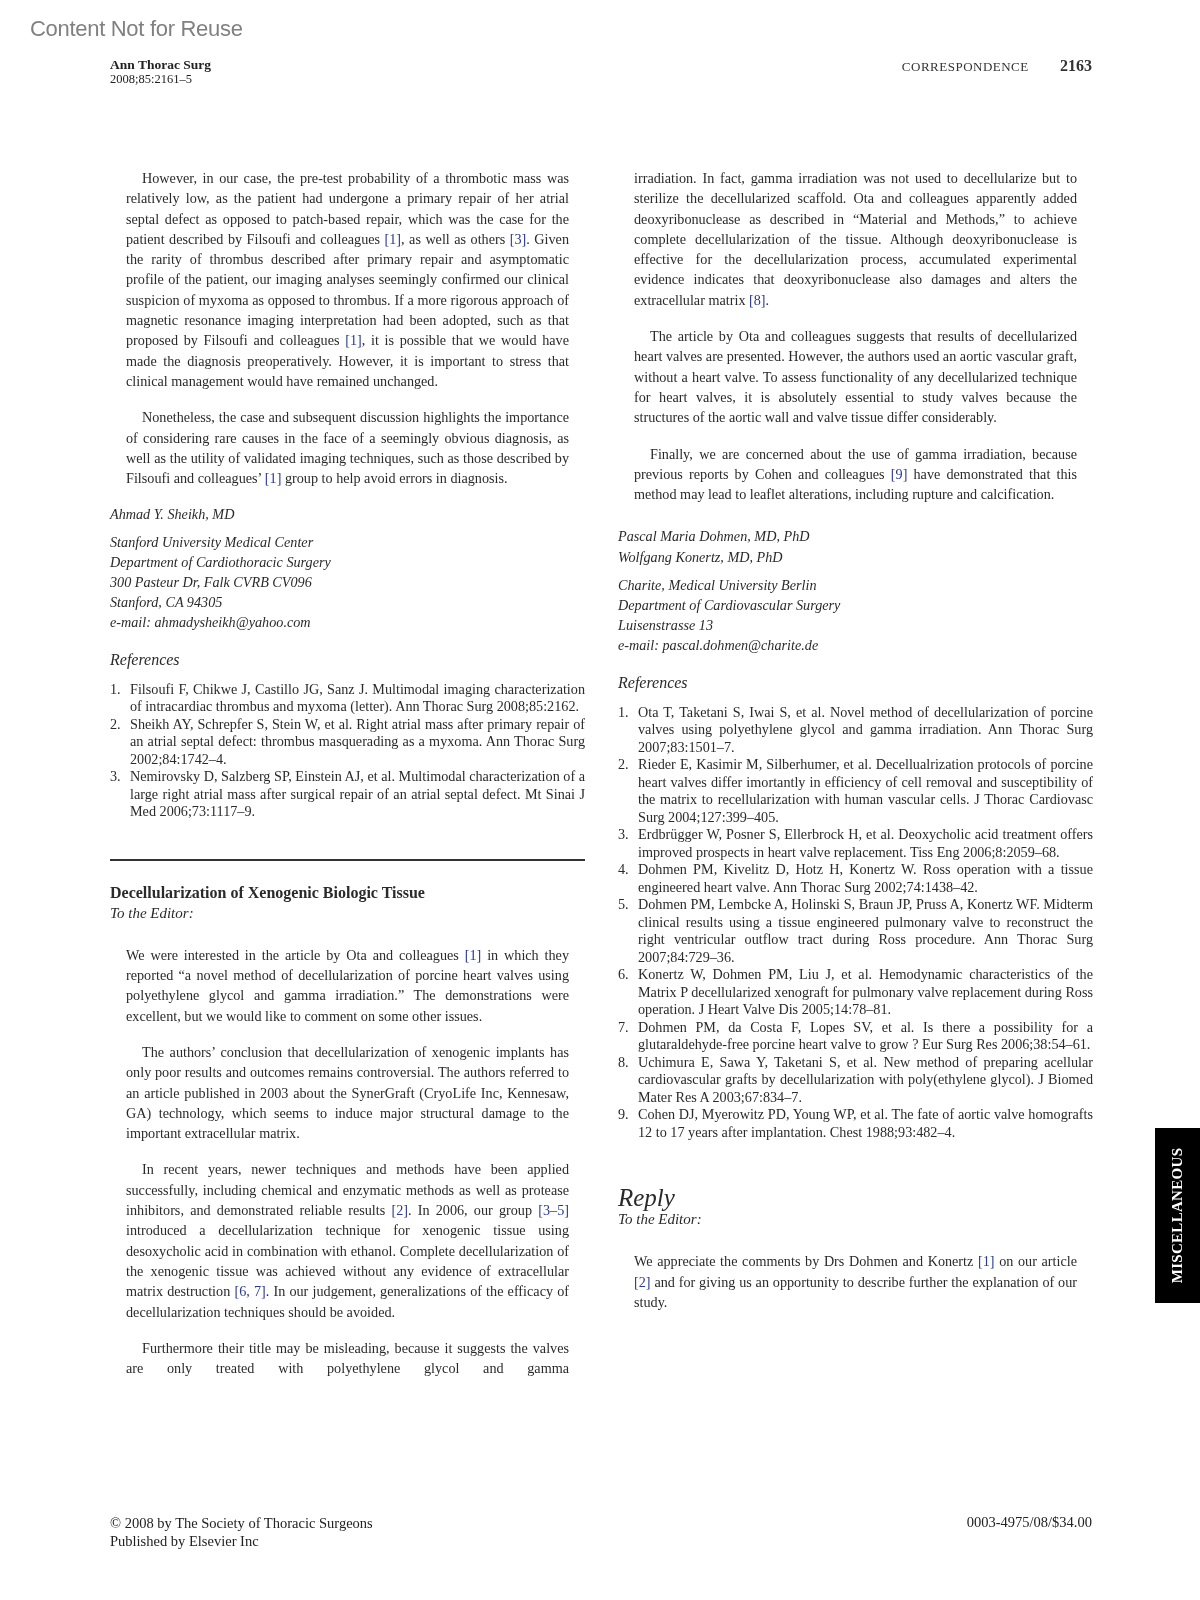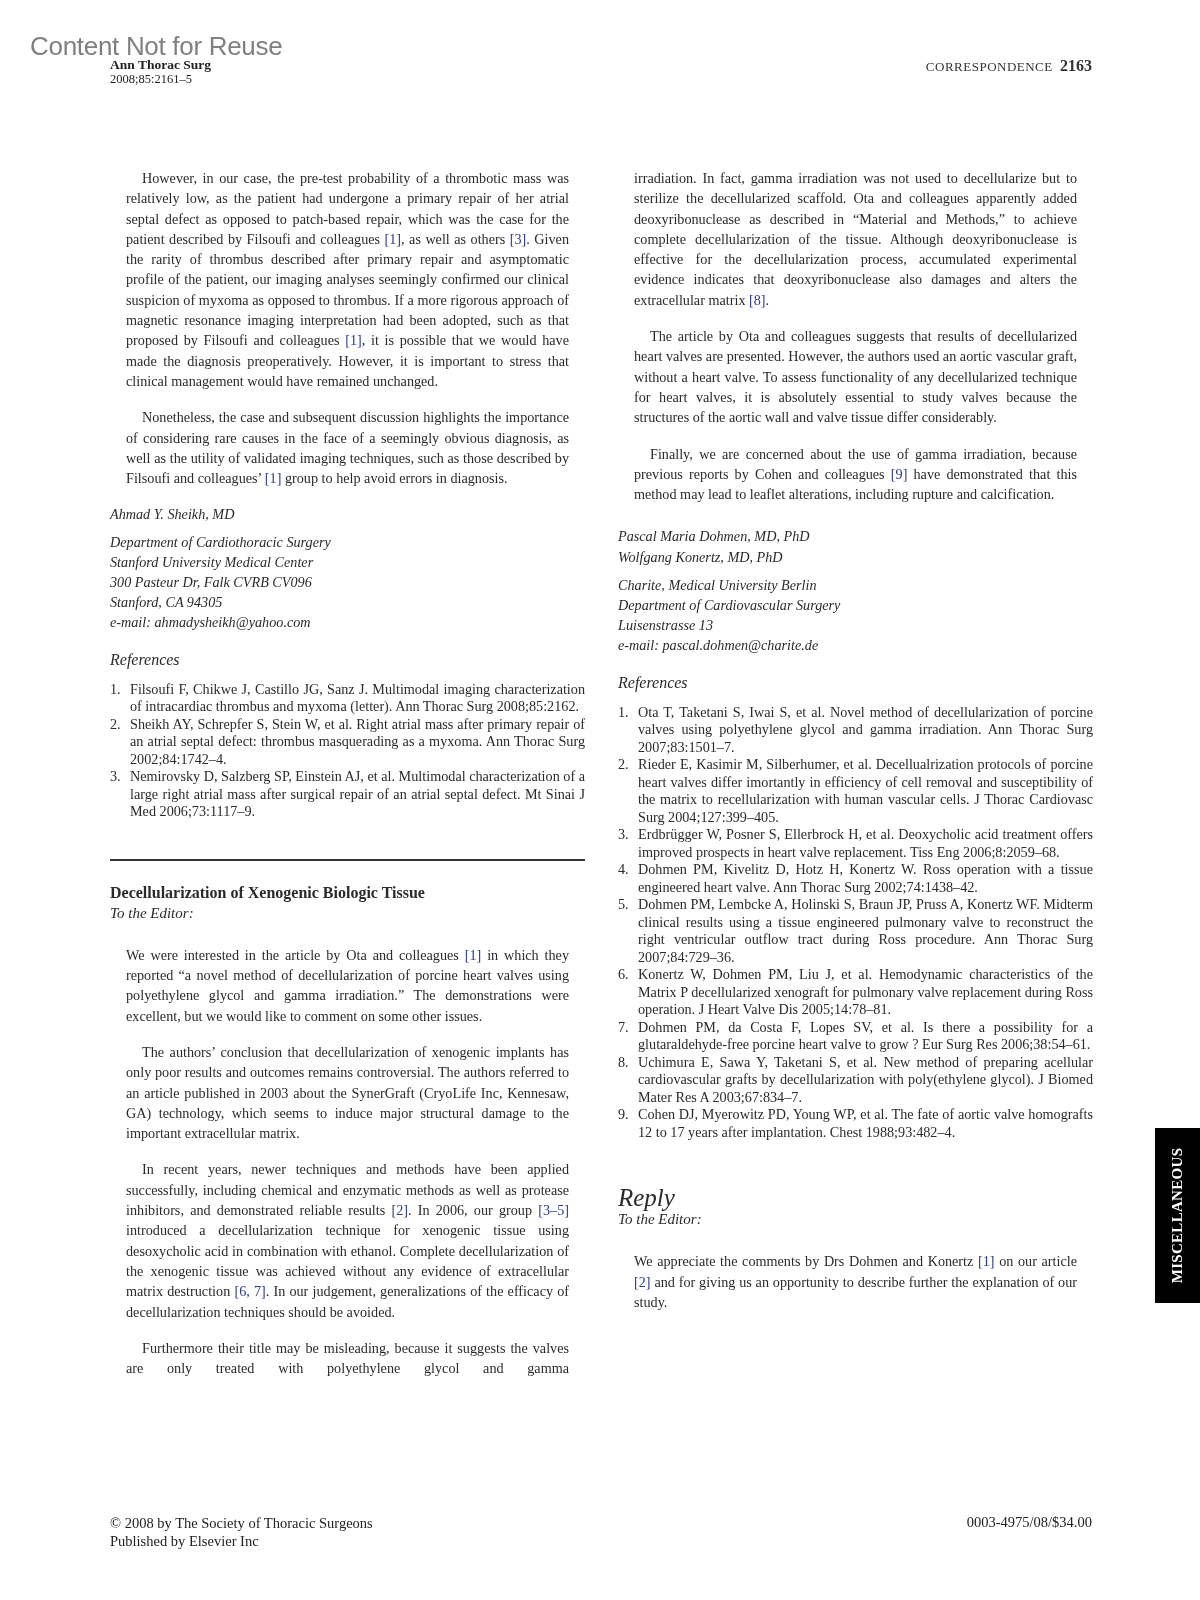--- a/index.html
+++ b/index.html
@@ -1,26 +1,26 @@
 <!DOCTYPE html>
 <html><head>
 <meta charset="utf-8">
 <style>
   html, body { margin: 0; padding: 0; background: #ffffff; }
   body { width: 1200px; height: 1600px; position: relative; overflow: hidden;
          font-family: "DejaVu Serif", "Liberation Serif", serif; color: #2a2a2a; }
-  .watermark { position: absolute; left: 30px; top: 31px; font-family: "Liberation Sans", sans-serif;
-               font-size: 26px; color: #808080; letter-spacing: -0.3px; }
+  .watermark { position: absolute; left: 30px; top: 16px; font-family: "Liberation Sans", sans-serif;
+               font-size: 22px; color: #808080; letter-spacing: -0.3px; }
   .journal { position: absolute; left: 110px; top: 58px; font-family: "Liberation Serif", serif;
              font-size: 13.5px; line-height: 14px; color: #222; font-weight: bold; }
   .journal div { font-weight: bold; }
   .journal .cite { font-weight: normal; font-size: 12.5px; }
   .running { position: absolute; right: 108px; top: 57px; font-family: "Liberation Serif", serif;
              font-size: 13px; color: #333; }
-  .running .sec { letter-spacing: 0.5px; margin-right: 4px; font-family: Liberation Serif, serif; }
+  .running .sec { letter-spacing: 0.5px; margin-right: 28px; font-family: Liberation Serif, serif; }
   .running .pg { font-weight: bold; font-size: 16px; }
   .col { position: absolute; top: 152px; width: 475px; font-size: 14.2px; line-height: 20.3px;
          font-family: "Liberation Serif", serif; }
   .col-left { left: 110px; }
   .col-right { left: 618px; }
   p { margin: 16px; text-align: justify; hyphens: auto; }
   p.ind { text-indent: 16px; }
   .ref-link { color: #2b3a8c; }
   .sig { font-style: italic; margin-top: 14px; line-height: 21px; }
   .addr { font-style: italic; margin-top: 7px; line-height: 20px; }
@@ -57,22 +57,22 @@
 </div>
 
 <div class="col col-left">
   <p class="ind"><span>However, in our case, the pre-test probability of a thrombotic mass was relatively low, as the patient had undergone a primary repair of her atrial septal defect as opposed to patch-based repair, which was the case for the patient described by Filsoufi and colleagues </span><span class="ref-link">[1]</span><span>, as well as others </span><span class="ref-link">[3]</span><span>. Given the rarity of thrombus described after primary repair and asymptomatic profile of the patient, our imaging analyses seemingly confirmed our clinical suspicion of myxoma as opposed to thrombus. If a more rigorous approach of magnetic resonance imaging interpretation had been adopted, such as that proposed by Filsoufi and colleagues </span><span class="ref-link">[1]</span><span>, it is possible that we would have made the diagnosis preoperatively. However, it is important to stress that clinical management would have remained unchanged.</span></p>
   <p class="ind"><span>Nonetheless, the case and subsequent discussion highlights the importance of considering rare causes in the face of a seemingly obvious diagnosis, as well as the utility of validated imaging techniques, such as those described by Filsoufi and colleagues’ </span><span class="ref-link">[1]</span><span> group to help avoid errors in diagnosis.</span></p>
 
   <div class="sig">
       <div>Ahmad Y. Sheikh, MD</div>
     </div>
   <div class="addr">
+      <div>Stanford University Medical Center</div>
       <div>Department of Cardiothoracic Surgery</div>
-      <div>Stanford University Medical Center</div>
       <div>300 Pasteur Dr, Falk CVRB CV096</div>
       <div>Stanford, CA   94305</div>
       <div>e-mail: ahmadysheikh@yahoo.com</div>
     </div>
 
   <div class="refs-title">References</div>
   <ol class="refs">
       <li><span class="num">1.</span><span>Filsoufi F, Chikwe J, Castillo JG, Sanz J. Multimodal imaging characterization of intracardiac thrombus and myxoma (letter). Ann Thorac Surg 2008;85:2162.</span></li>
       <li><span class="num">2.</span><span>Sheikh AY, Schrepfer S, Stein W, et al. Right atrial mass after primary repair of an atrial septal defect: thrombus masquerading as a myxoma. Ann Thorac Surg 2002;84:1742–4.</span></li>
       <li><span class="num">3.</span><span>Nemirovsky D, Salzberg SP, Einstein AJ, et al. Multimodal characterization of a large right atrial mass after surgical repair of an atrial septal defect. Mt Sinai J Med 2006;73:1117–9.</span></li>

